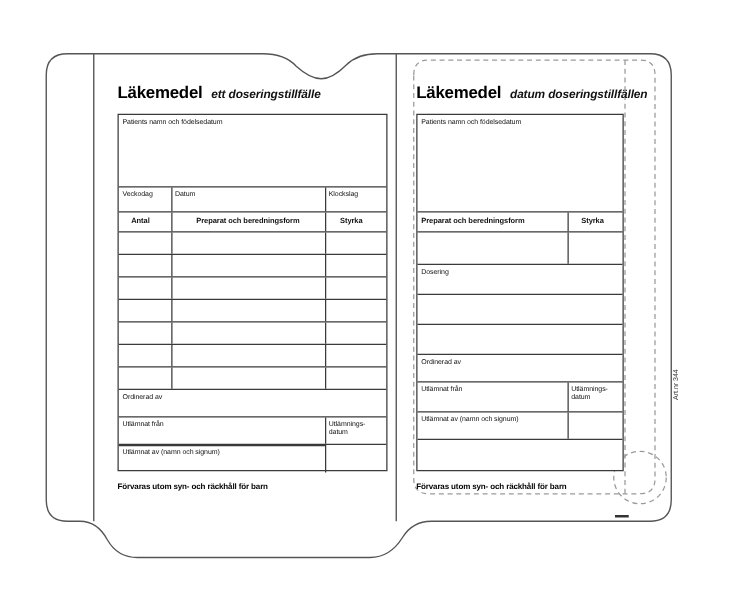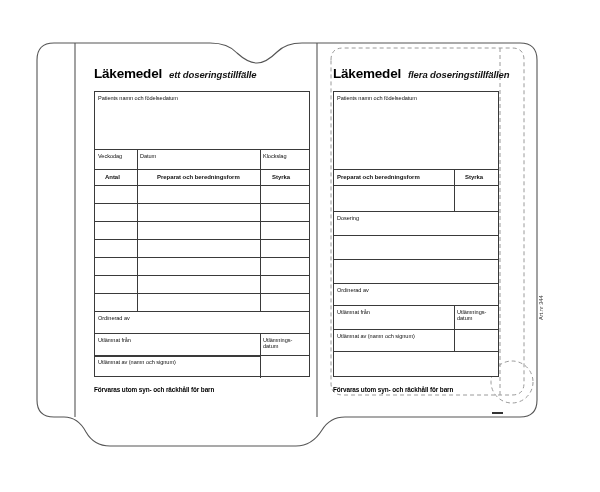--- a/index.html
+++ b/index.html
@@ -197,21 +197,21 @@
       <div style="position:absolute;left:0;top:264px;width:165px;height:0;border-top:1.1px solid #3a3a3a;"></div>
     </div>
 
     <div class="footnote" style="left:0;top:320px;">Förvaras utom syn- och räckhåll för barn</div>
   </div>
 
   <div class="panel" style="left:333px;top:66px;width:166px;height:345px;">
 
     <div class="headrow" style="position:absolute;left:0;top:0;">
       <span class="head-main">Läkemedel</span>
-      <span class="head-sub">flera doseringstillfällen</span>
+      <span class="head-sub">datum doseringstillfällen</span>
     </div>
 
     <div class="formbox" style="left:0;top:25px;width:166px;height:286px;">
 
       <div class="row" style="top:0;height:78px;">
         <span class="lbl" style="left:3px;top:2.5px;">Patients namn och födelsedatum</span>
       </div>
 
       <div class="row" style="top:78px;height:16px;">
         <div class="cellline" style="left:120px;"></div>

